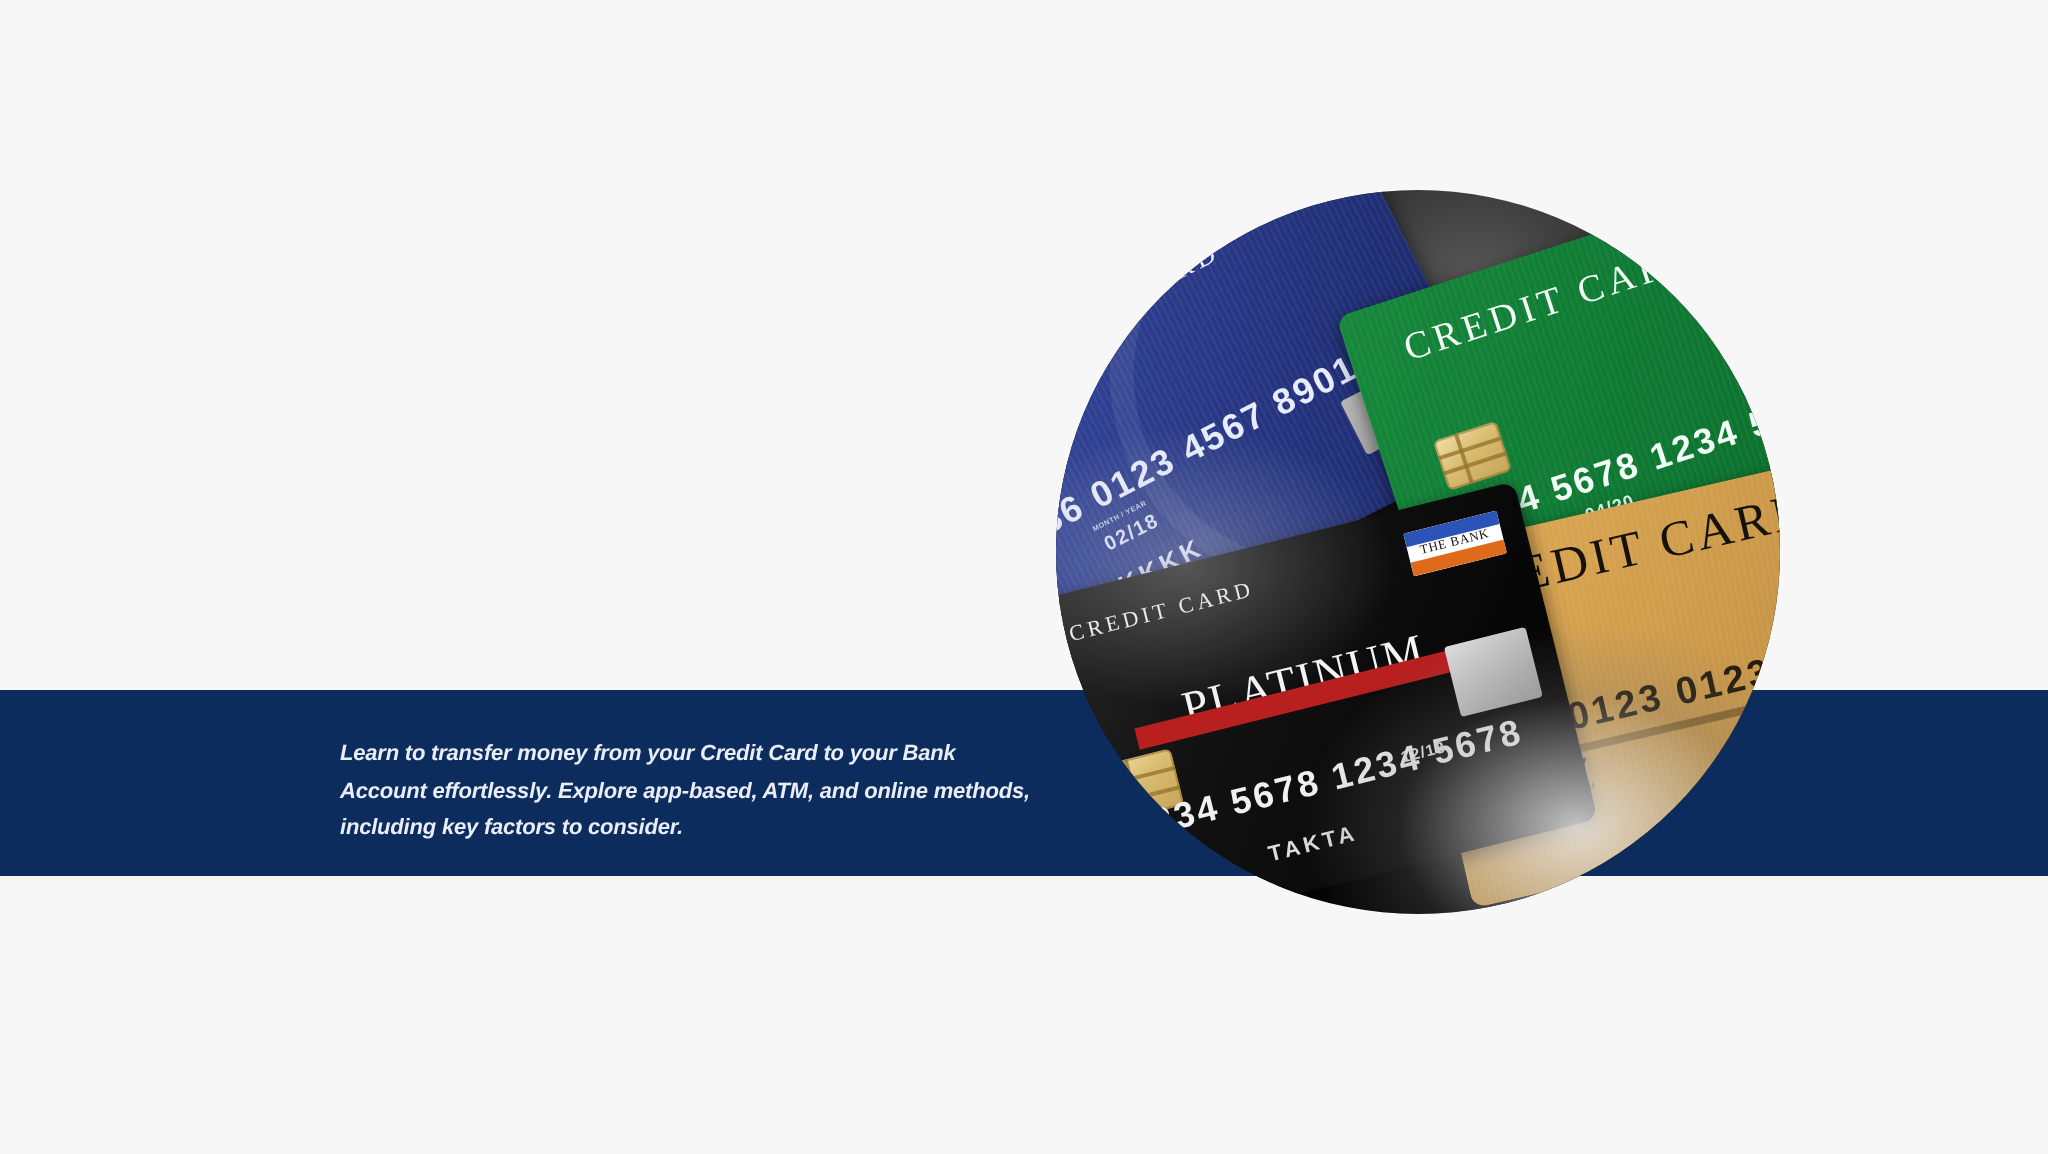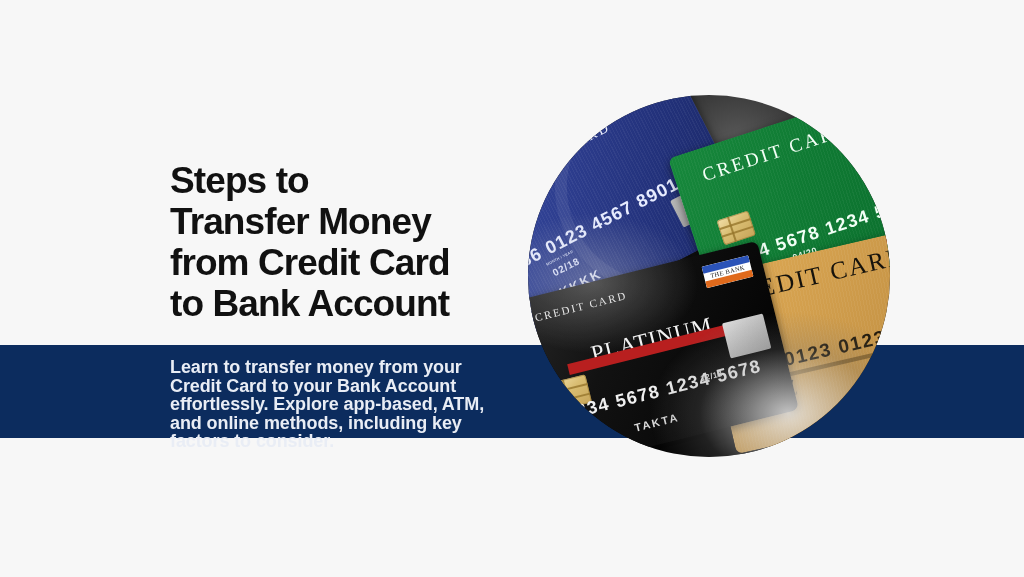--- a/index.html
+++ b/index.html
@@ -20,24 +20,25 @@
   
   .headline{
     position:absolute;left:170px;top:160px;width:350px;
     font-size:37px;line-height:41px;font-weight:bold;
     letter-spacing:-0.9px;color:#111111;
     white-space:pre-line;
   }
 
   
   .subtitle{
-    position:absolute;left:170px;top:358px;width:345px;
-    font-size:18px;line-height:18.5px;font-weight:bold;
+    position:absolute;left:170px;top:368px;width:345px;
+    font-size:11px;line-height:18.5px;font-weight:bold;
     color:#e9edf5;letter-spacing:-0.1px;
     white-space:pre-line;
+    font-style:italic;
   }
 
   
   .collage{
     position:absolute;left:528px;top:95px;width:362px;height:362px;
     border-radius:50%;overflow:hidden;
     background:
       radial-gradient(ellipse 70% 55% at 58% 12%, #585858 0%, #1d1d1d 48%, #050505 100%),
       #111;
   }
@@ -114,24 +115,20 @@
     font-family:"Liberation Serif", serif;color:#111;
   }
 </style>
 </head>
 <body>
 
 <div id="stage">
 
   <div class="band"></div>
 
-  <div class="headline">Steps to
-Transfer Money
-from Credit Card
-to Bank Account</div>
 
   <div class="subtitle">Learn to transfer money from your Credit Card to your Bank Account effortlessly. Explore app-based, ATM, and online methods, including key factors to consider.</div>
 
   <div class="collage">
 
     <div class="card" id="card-blue">
       <div class="arc"></div>
       <div class="cc-label" style="left:60px;top:9px;font-size:14px;color:#eef1ff;letter-spacing:2.4px;">CREDIT CARD</div>
       <div class="chip" style="left:31px;top:47px;width:35px;height:27px;">
 

